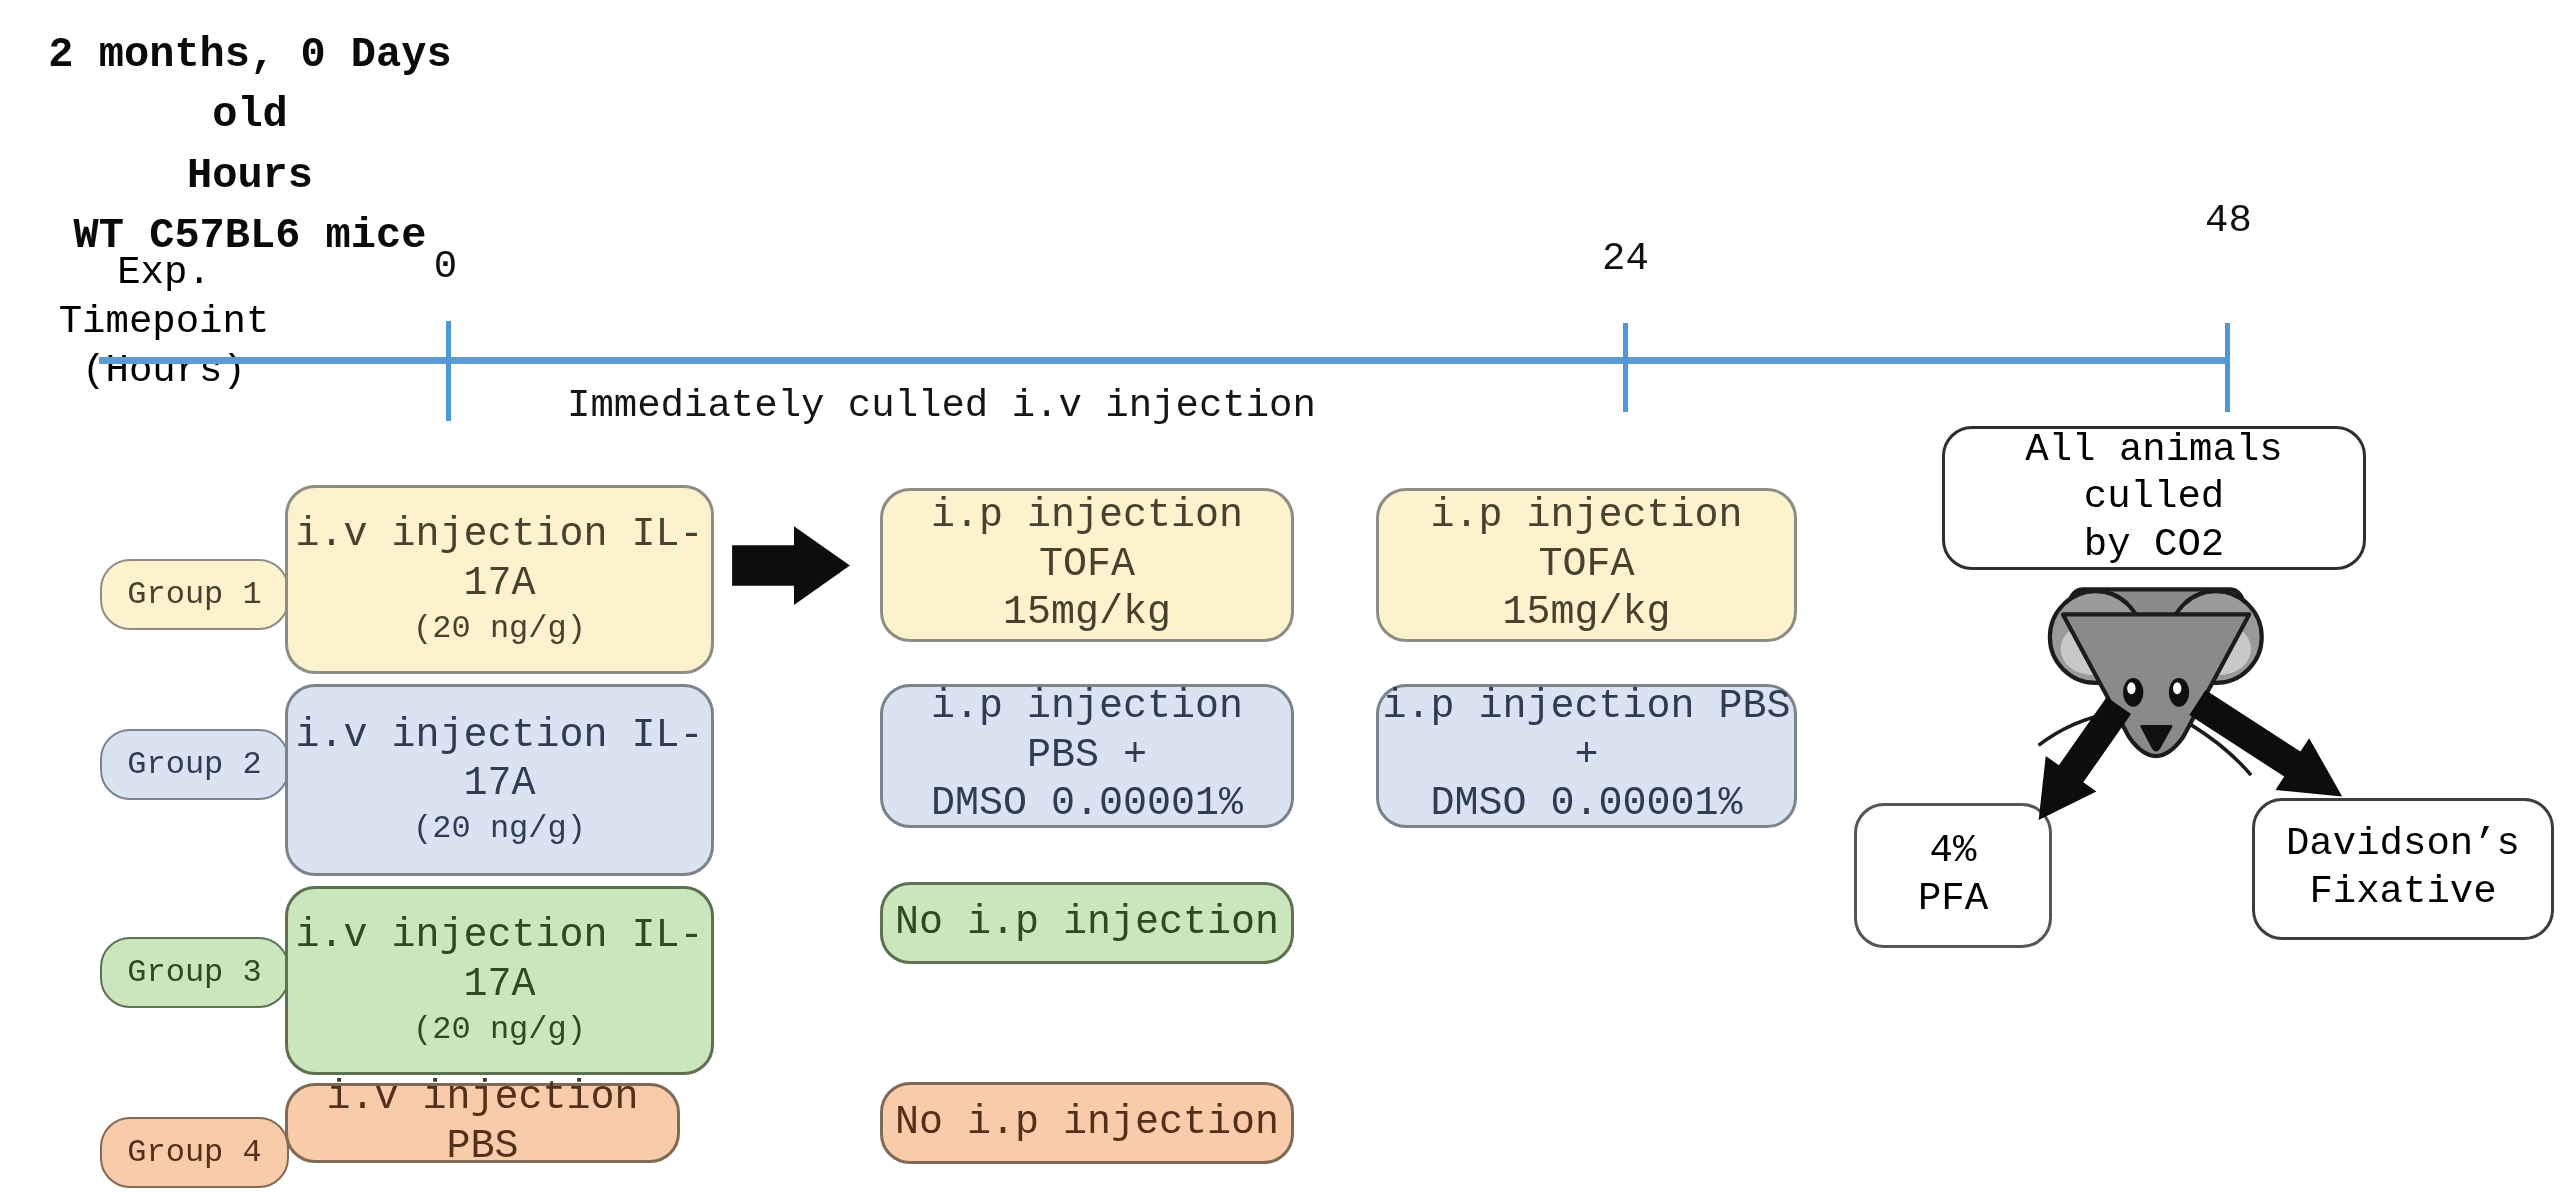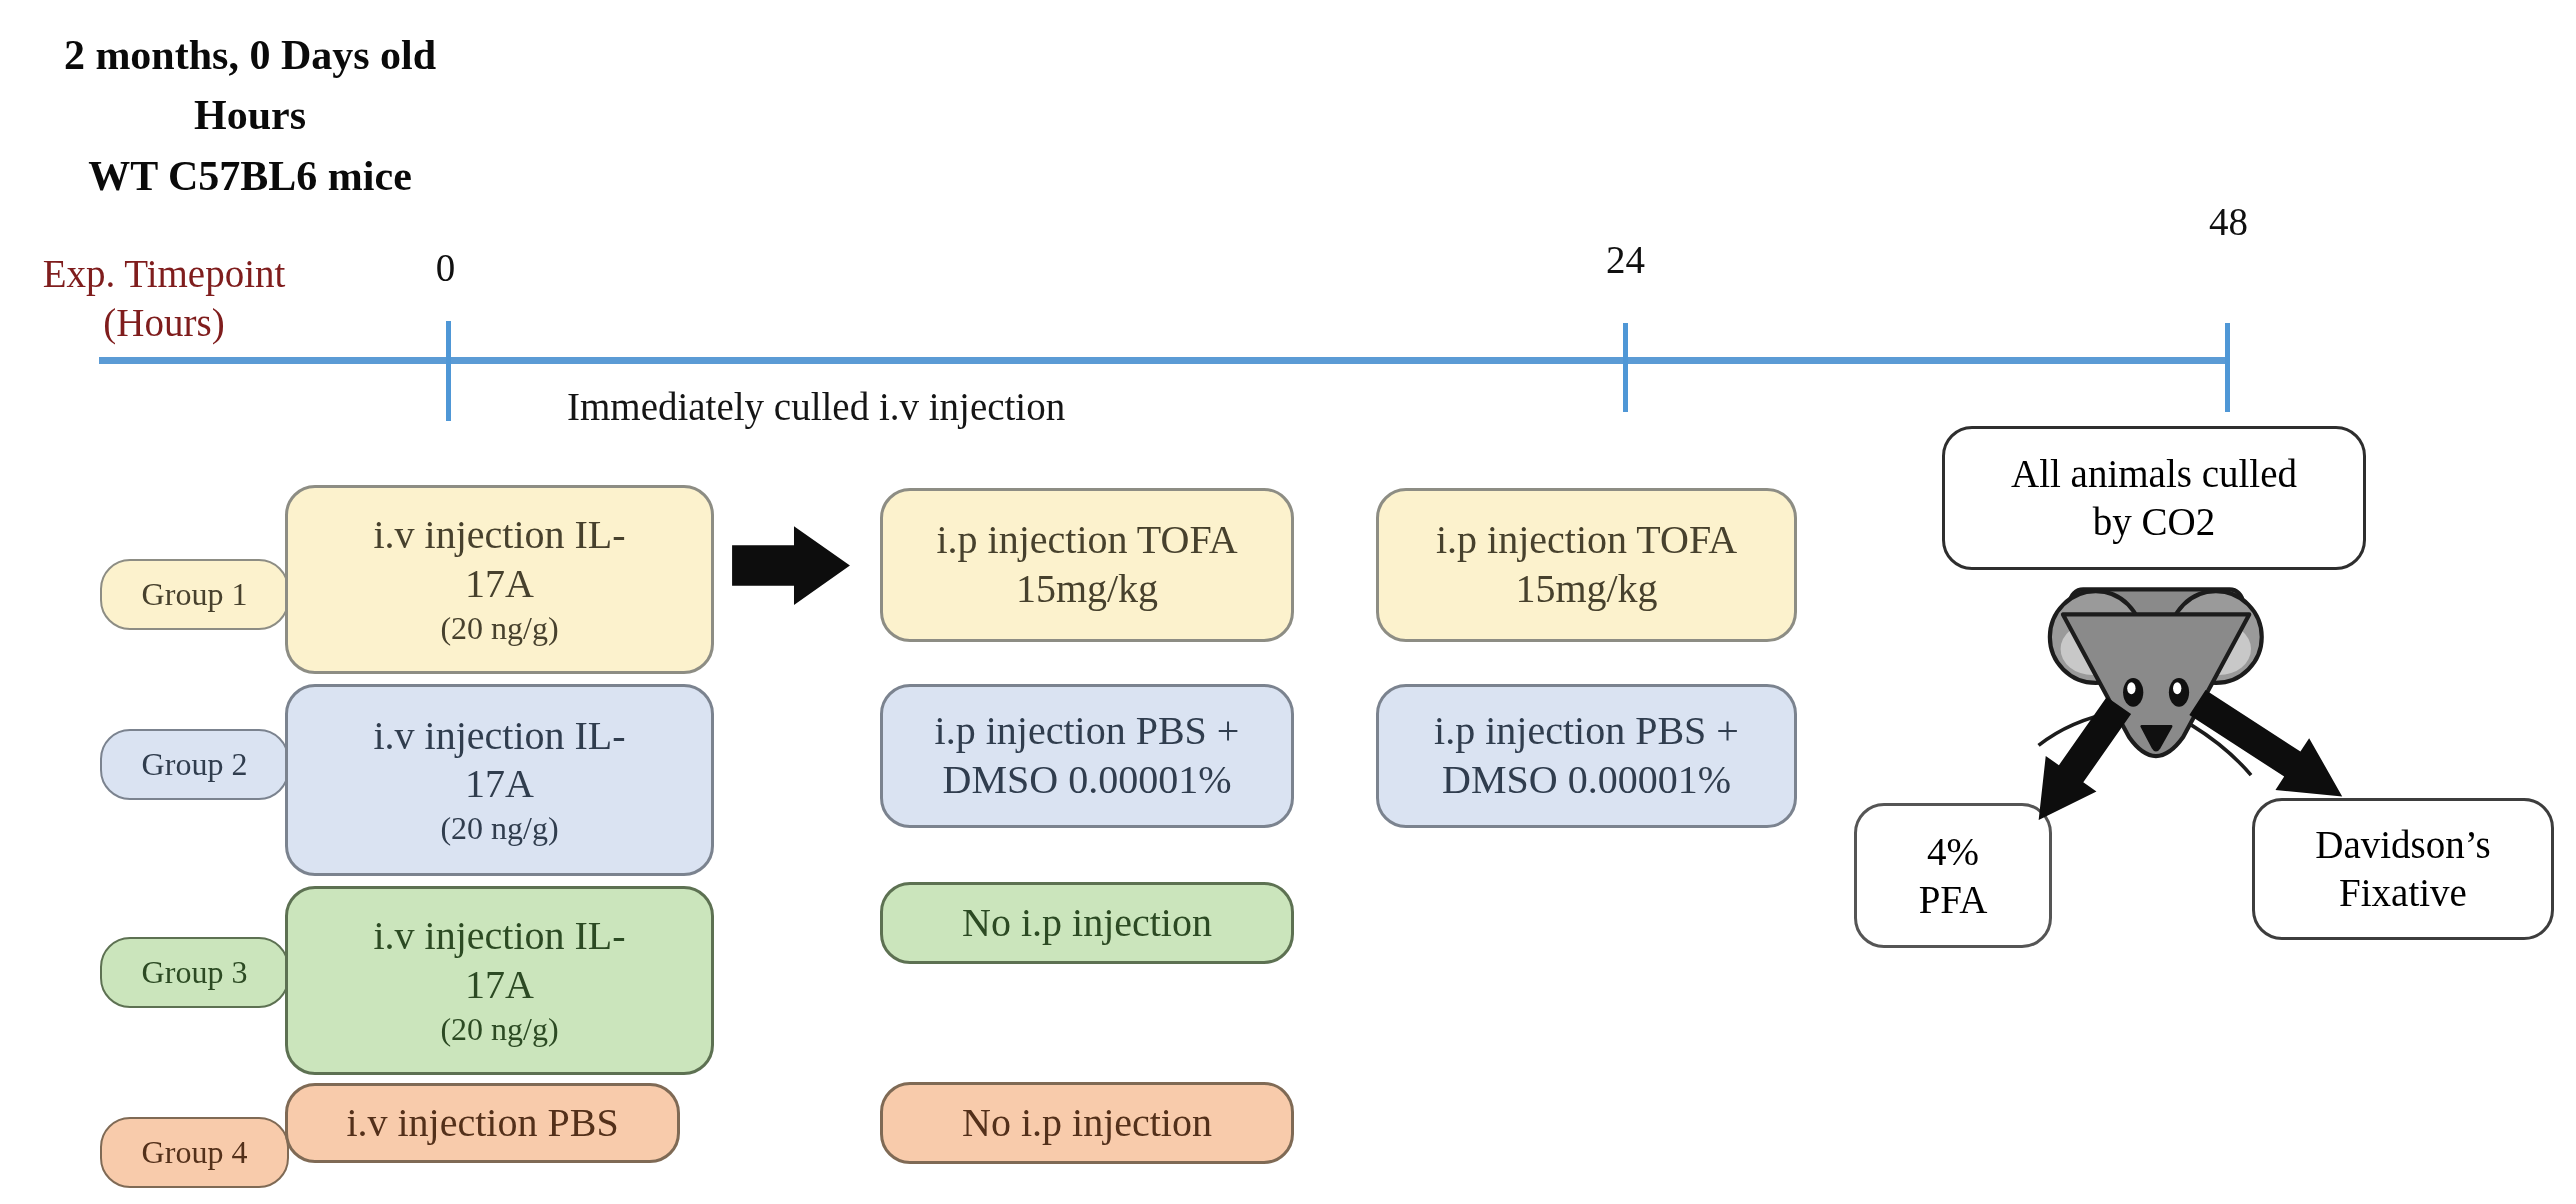--- a/index.html
+++ b/index.html
@@ -1,34 +1,34 @@
 <!DOCTYPE html>
 <html style="font-size:9.5px"><head>
 <meta charset="utf-8">
 <style>
   html,body{margin:0;padding:0;background:#ffffff;}
   #stage{
     position:relative;
     width:2576px;
     height:1205px;
     background:#ffffff;
-    font-family:Liberation Serif, serif;
+    font-family:Liberation Mono, monospace;
     overflow:hidden;
   }
   .abs{position:absolute;box-sizing:border-box;}
   
   .header{
     left:12px; top:25px; width:476px;
     text-align:center; font-weight:bold;
     font-size:42px; line-height:1.44; color:#0a0a0a;
   }
   
   .axis-label{
     left:15px; top:249px; width:298px;
-    text-align:center; font-size:39px; line-height:1.26; color:#7f1d1d;
+    text-align:center; font-size:39px; line-height:1.26; color:#000000;
   }
   .tick-num{position:absolute; width:95px; text-align:center; font-size:39px; color:#101010;}
   .tl-line{position:absolute; left:99px; top:357px; width:2131px; height:6.5px; background:#5b9bd5;}
   .tl-tick{position:absolute; width:4.8px; background:#4f97d6;}
   .annotation{
     left:567px; top:384px; font-size:39px; color:#151515;
   }
   
   .box{
     position:absolute; box-sizing:border-box;

